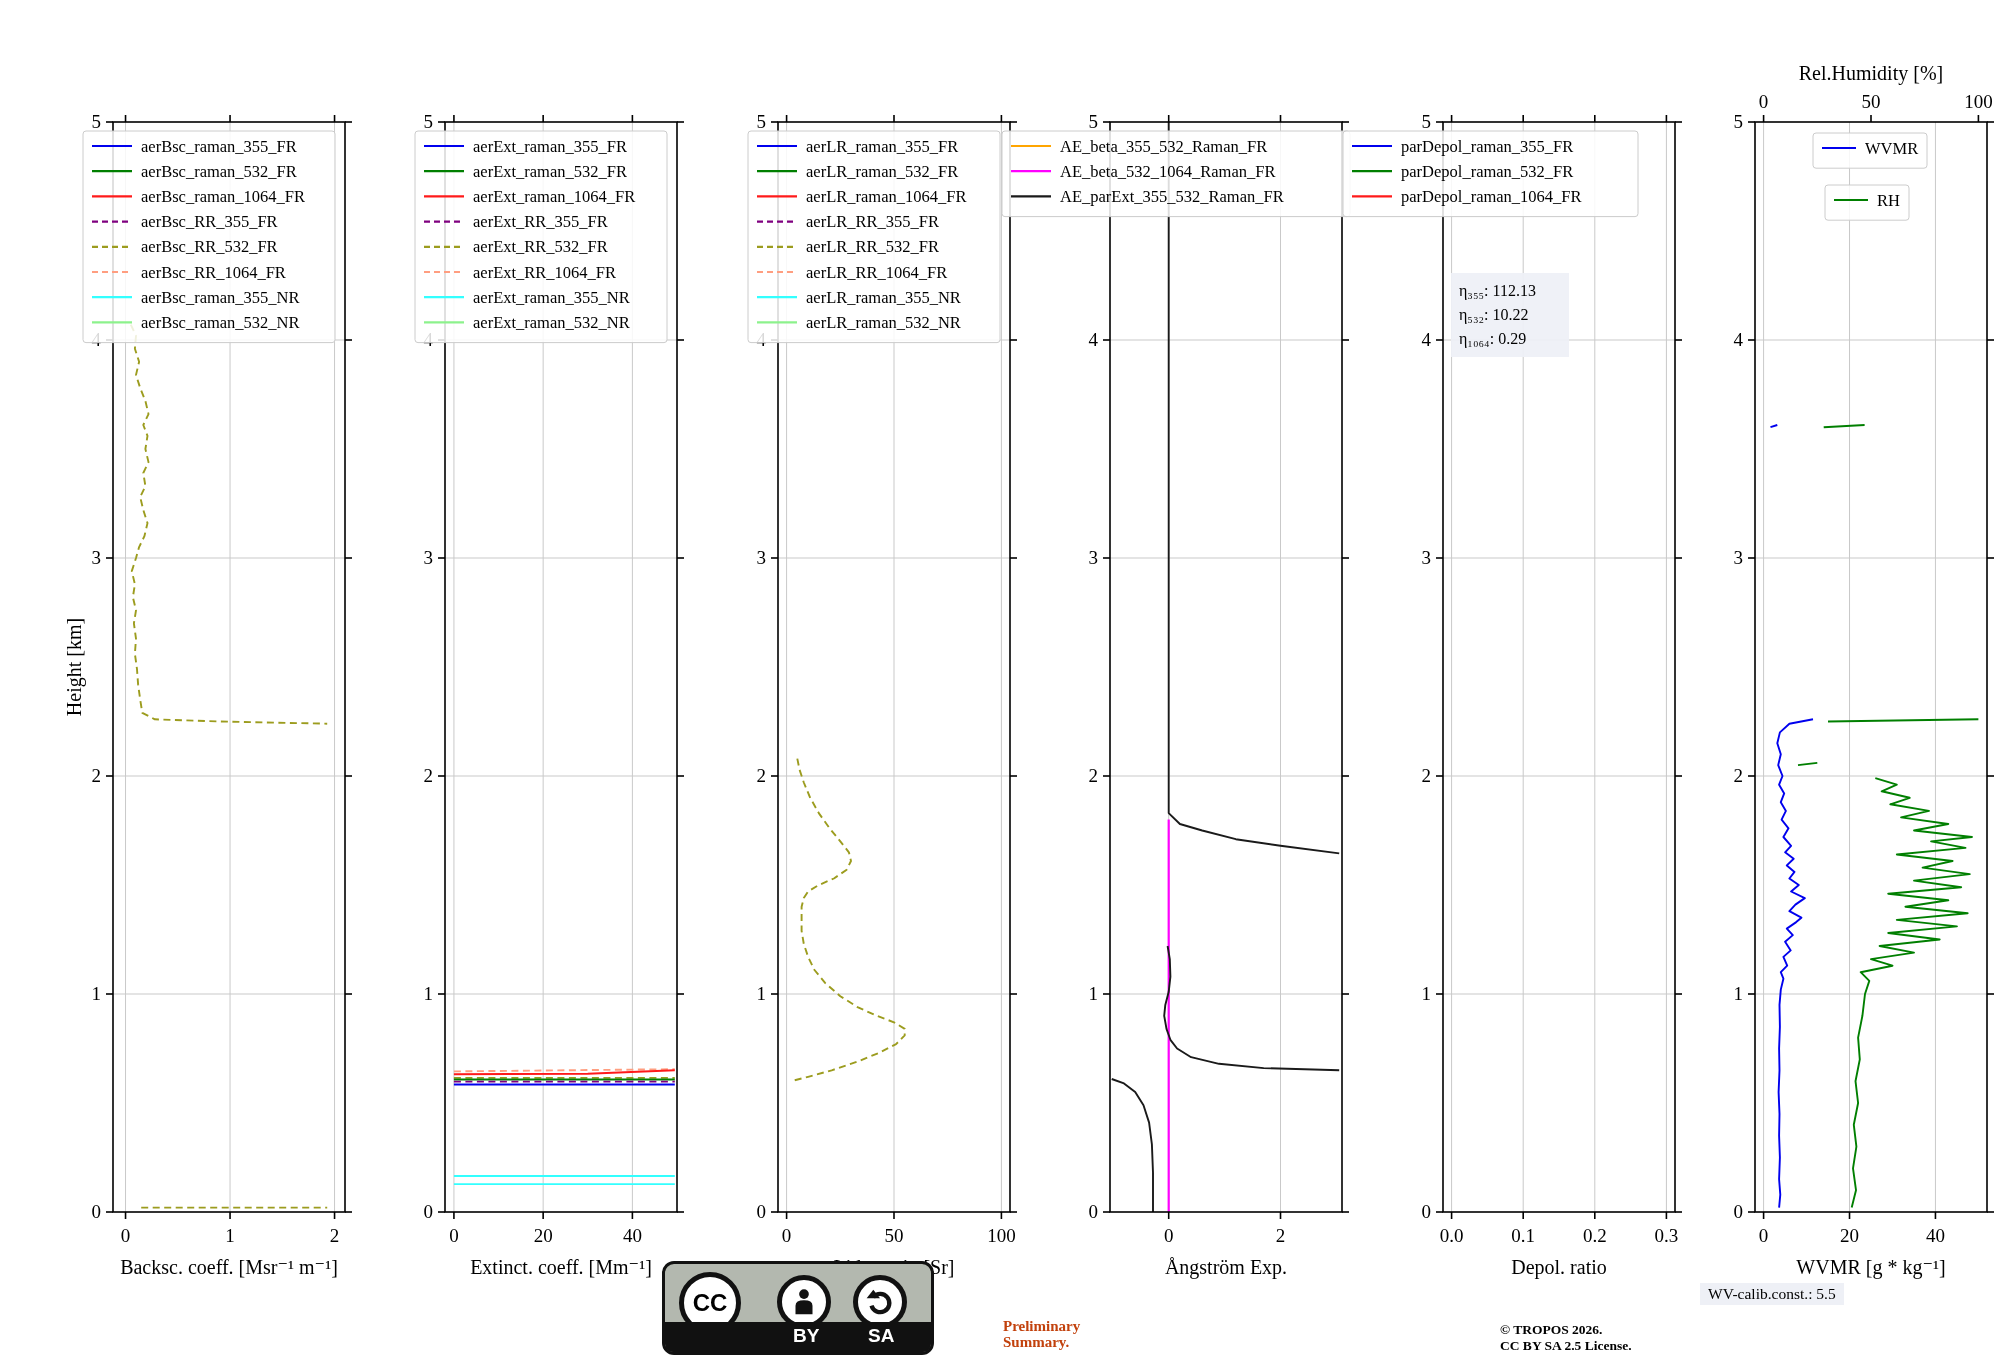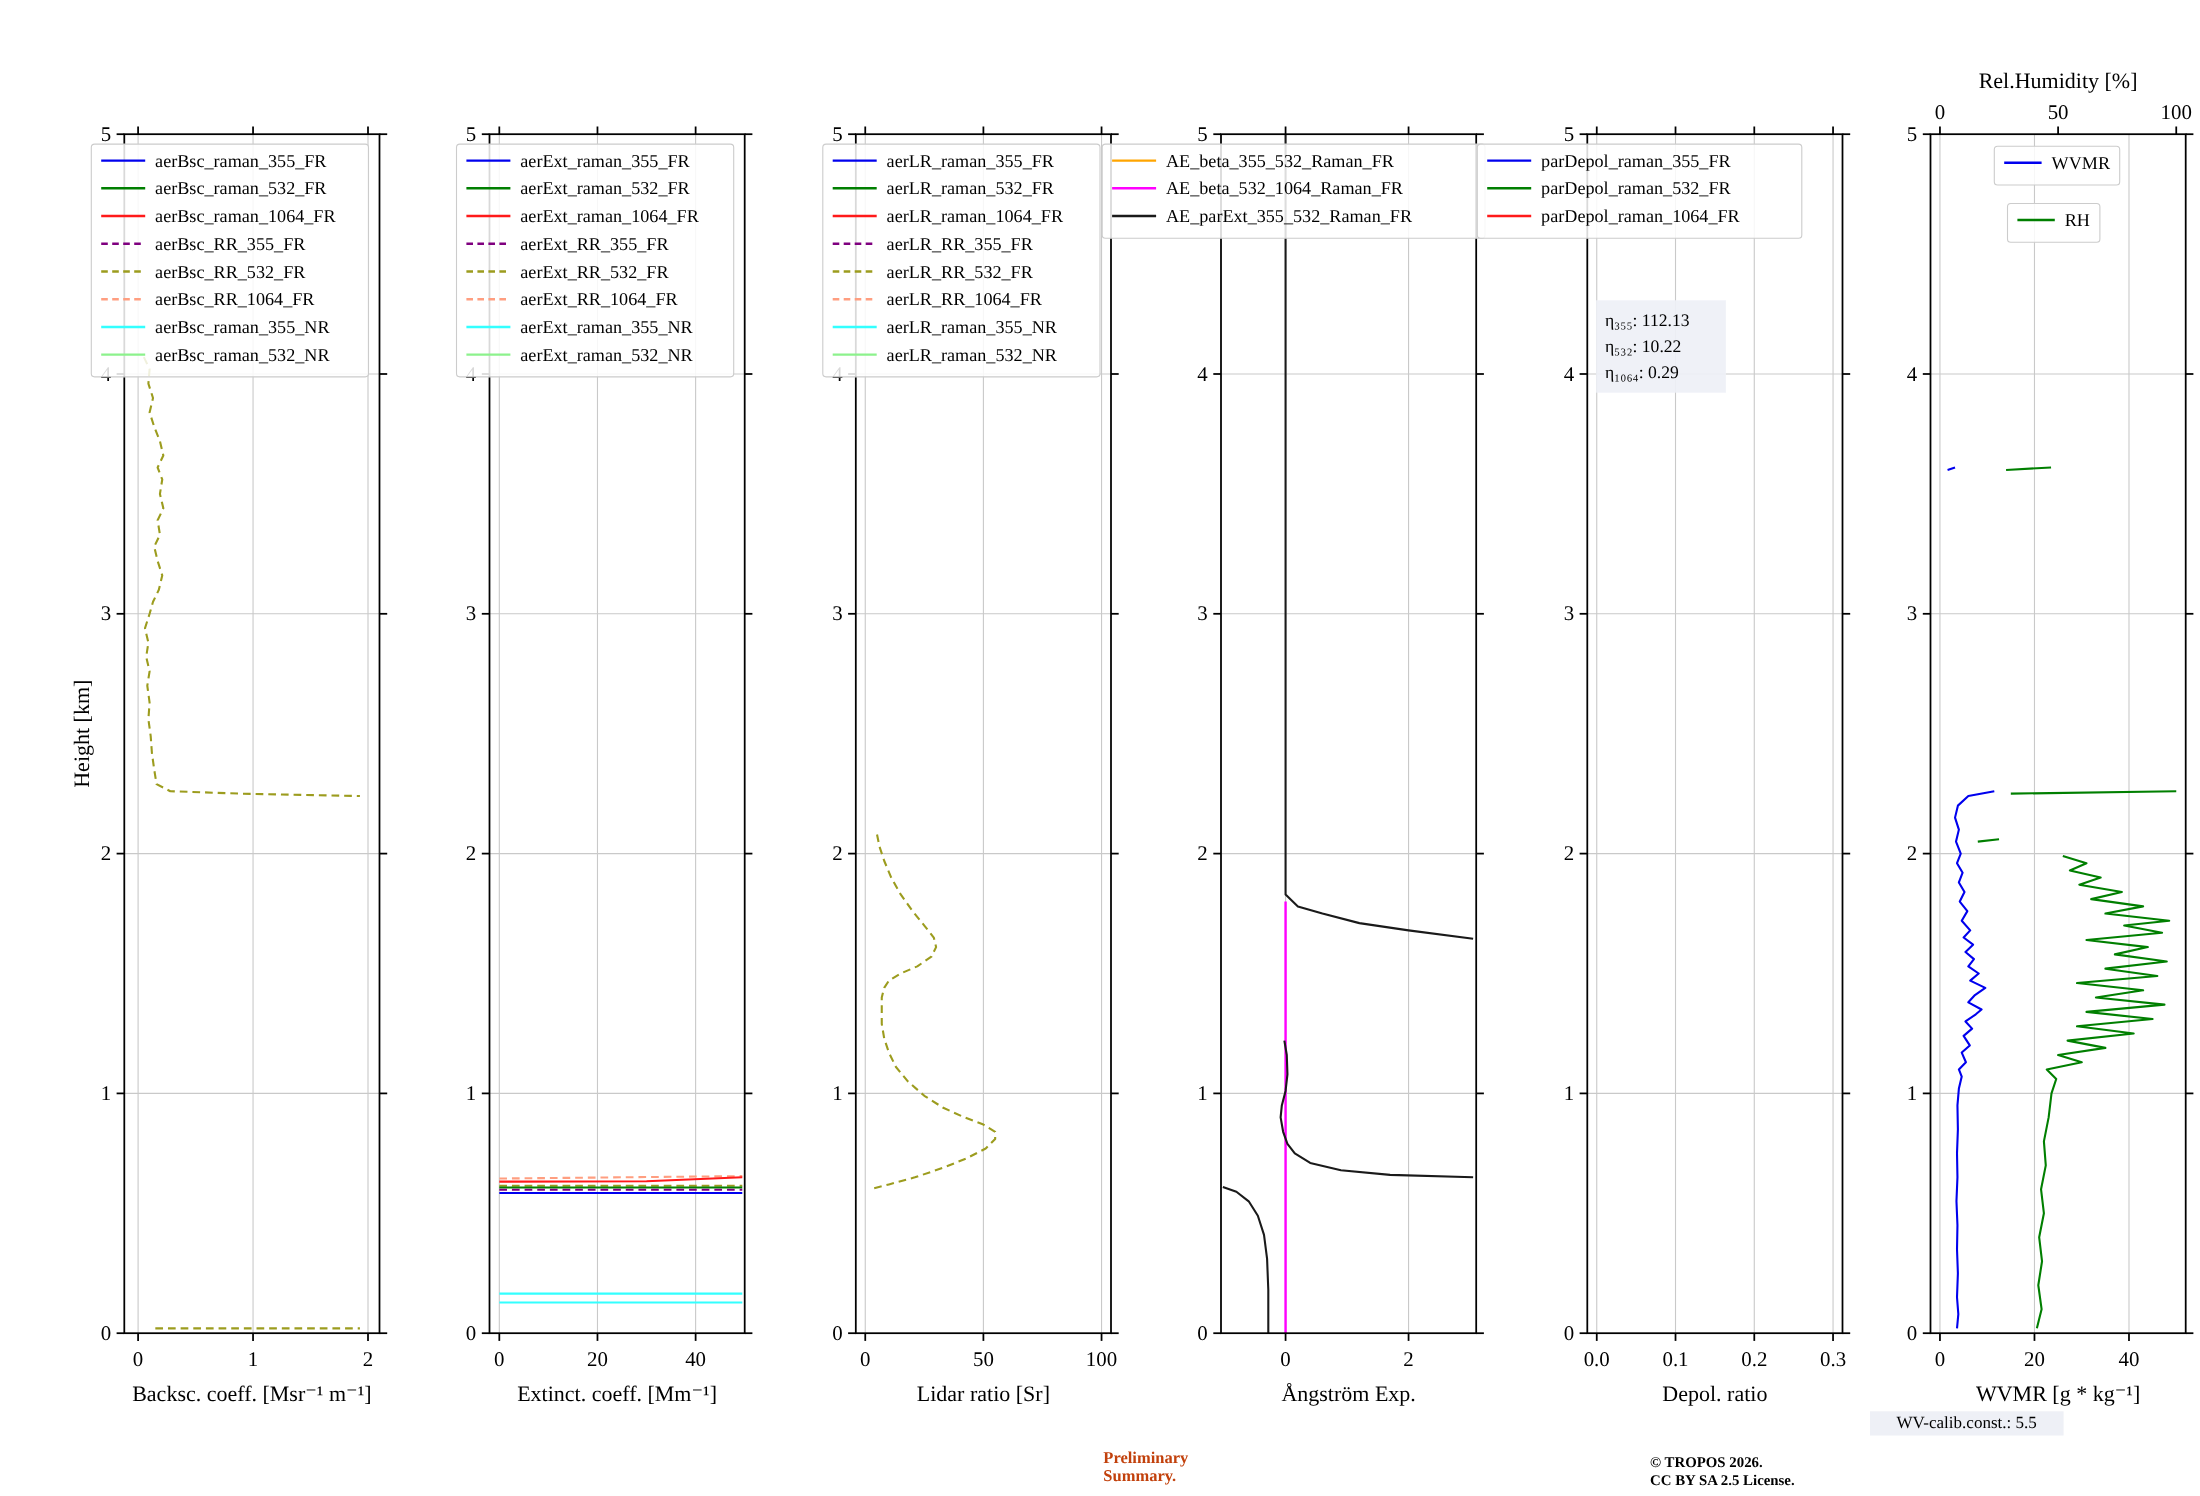--- a/index.html
+++ b/index.html
@@ -14,21 +14,21 @@
   .ticklab{font-family:"Liberation Serif","DejaVu Serif",serif;font-size:19px;fill:#000;}
   .axlabel{font-family:"Liberation Serif","DejaVu Serif",serif;font-size:20px;fill:#000;}
   .legendbox{fill:#ffffff;fill-opacity:.85;stroke:#cccccc;stroke-width:1;}
   .legendlab{font-family:"Liberation Serif","DejaVu Serif",serif;font-size:16.5px;fill:#000;}
   .notebox{fill:#eef0f6;fill-opacity:.93;}
   .notetext{font-family:"Liberation Serif","DejaVu Serif",serif;font-size:16px;fill:#000;}
   .note{position:absolute;background:#eef0f6;padding:3px 8px;font-size:16px;line-height:19px;}
   .preliminary{position:absolute;left:1003px;top:1318px;color:#c2410c;font-weight:bold;
                font-size:15px;line-height:16px;}
   .copyright{position:absolute;left:1500px;top:1322px;font-weight:bold;font-size:13.5px;line-height:16px;}
-  .wv-note{position:absolute;left:1700px;top:1283px;background:#eef0f6;padding:2px 24px;font-size:15.5px;}
+  .wv-note{position:absolute;left:1700px;top:1283px;background:#eef0f6;padding:2px 8px;font-size:15.5px;}
   
   .cc-badge{position:absolute;left:662px;top:1261px;width:272px;height:94px;background:#b3b8af;
             border:3px solid #111;border-radius:12px;box-sizing:border-box;}
   .cc-bottom{position:absolute;left:0;right:0;bottom:0;height:30px;background:#111;
              border-radius:0 0 8px 8px;}
   .cc-bottom span{position:absolute;color:#fff;font-family:"Liberation Sans",sans-serif;
                   font-weight:bold;font-size:19px;top:3px;}
   .cc-by-label{left:128px;} .cc-sa-label{left:203px;}
   .cc-circle{position:absolute;background:#fff;border:5px solid #111;border-radius:50%;
              box-sizing:border-box;display:flex;align-items:center;justify-content:center;}
@@ -445,20 +445,39 @@
         </g>
         <g>
           <rect x="200" y="140" width="84" height="35.2" rx="3" class="legendbox"></rect>
           <line x1="209" x2="243" y1="155" y2="155" stroke="#007f00" stroke-width="2.2"></line>
           <text x="252" y="160.5" class="legendlab">RH</text>
         </g>
       </svg>
     </div>
 
 
+  <div class="cc-badge">
+    <span class="cc-circle cc-c1">CC</span>
+    <span class="cc-circle cc-c2">
+      <svg width="34" height="34" viewBox="0 0 56 56">
+        <circle cx="28" cy="15" r="8" fill="#111"></circle>
+        <path d="M14 48 v-14 q0 -9 14 -9 q14 0 14 9 v14 z" fill="#111"></path>
+      </svg>
+    </span>
+    <span class="cc-circle cc-c3">
+      <svg width="34" height="34" viewBox="0 0 56 56">
+        <path d="M17 20 A15 15 0 1 1 14 34" fill="none" stroke="#111" stroke-width="7"></path>
+        <polygon points="6,22 28,22 17,8" fill="#111"></polygon>
+      </svg>
+    </span>
+    <div class="cc-bottom">
+      <span class="cc-by-label">BY</span>
+      <span class="cc-sa-label">SA</span>
+    </div>
+  </div>
 
   <div class="preliminary">
     <div>Preliminary</div>
     <div>Summary.</div>
   </div>
 
   <div class="copyright">
     <div>© TROPOS 2026.</div>
     <div>CC BY SA 2.5 License.</div>
   </div>

